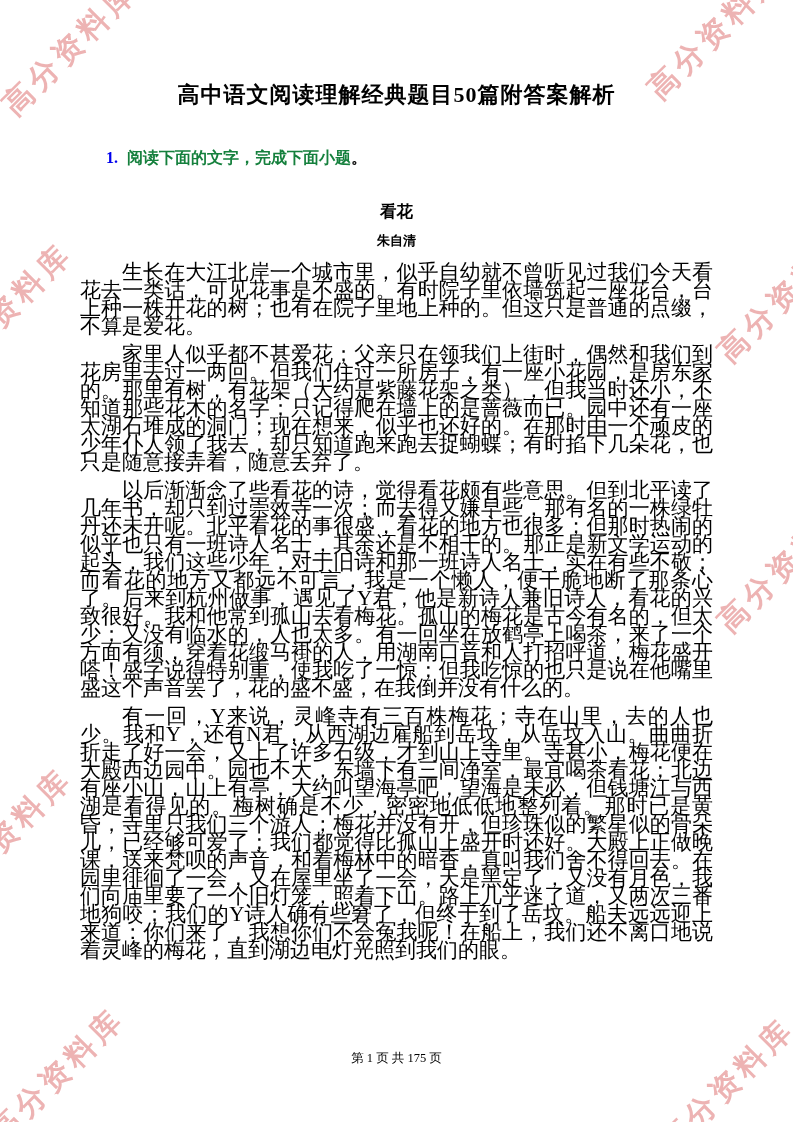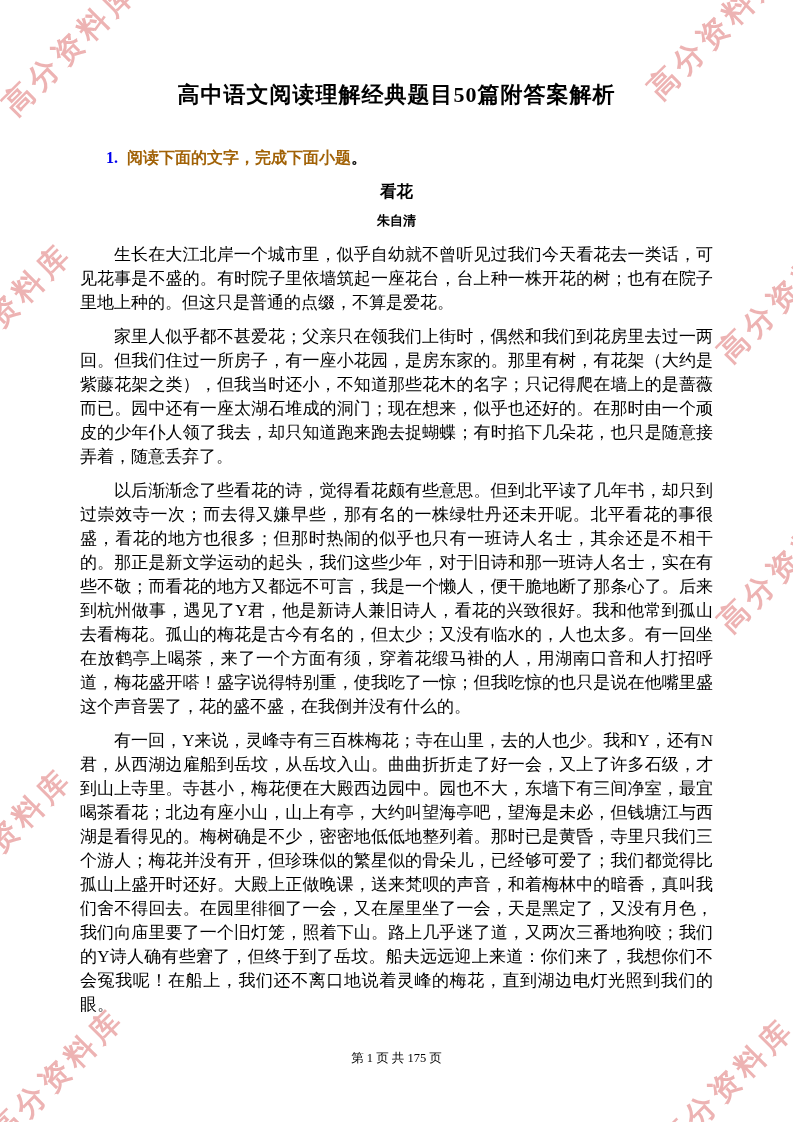--- a/index.html
+++ b/index.html
@@ -20,38 +20,38 @@
     font-size: 22px;
     font-weight: bold;
     letter-spacing: 1px;
   }
   .question-line {
     margin: 38px 0 0 26px;
     font-size: 16px;
     font-weight: bold;
   }
   .q-num { color: #0000ee; margin-right: 9px; }
-  .q-prompt { color: #a16207; }
+  .q-prompt { color: #15803d; }
   .q-period { color: #000000; }
   .essay-title {
-    margin-top: 12px;
+    margin-top: 32px;
     text-align: center;
     font-size: 16.5px;
     font-weight: bold;
   }
   .essay-author {
     margin-top: 9px;
     text-align: center;
     font-size: 13px;
     font-weight: bold;
   }
   .essay-body { margin-top: 13px; }
   .para {
-    font-size: 17px;
-    line-height: 24px;
+    font-size: 21px;
+    line-height: 18px;
     text-align: justify;
     text-indent: 2em;
     margin-bottom: 10px;
   }
   .footer {
     position: absolute;
     left: 0;
     right: 0;
     top: 1050px;
     text-align: center;

